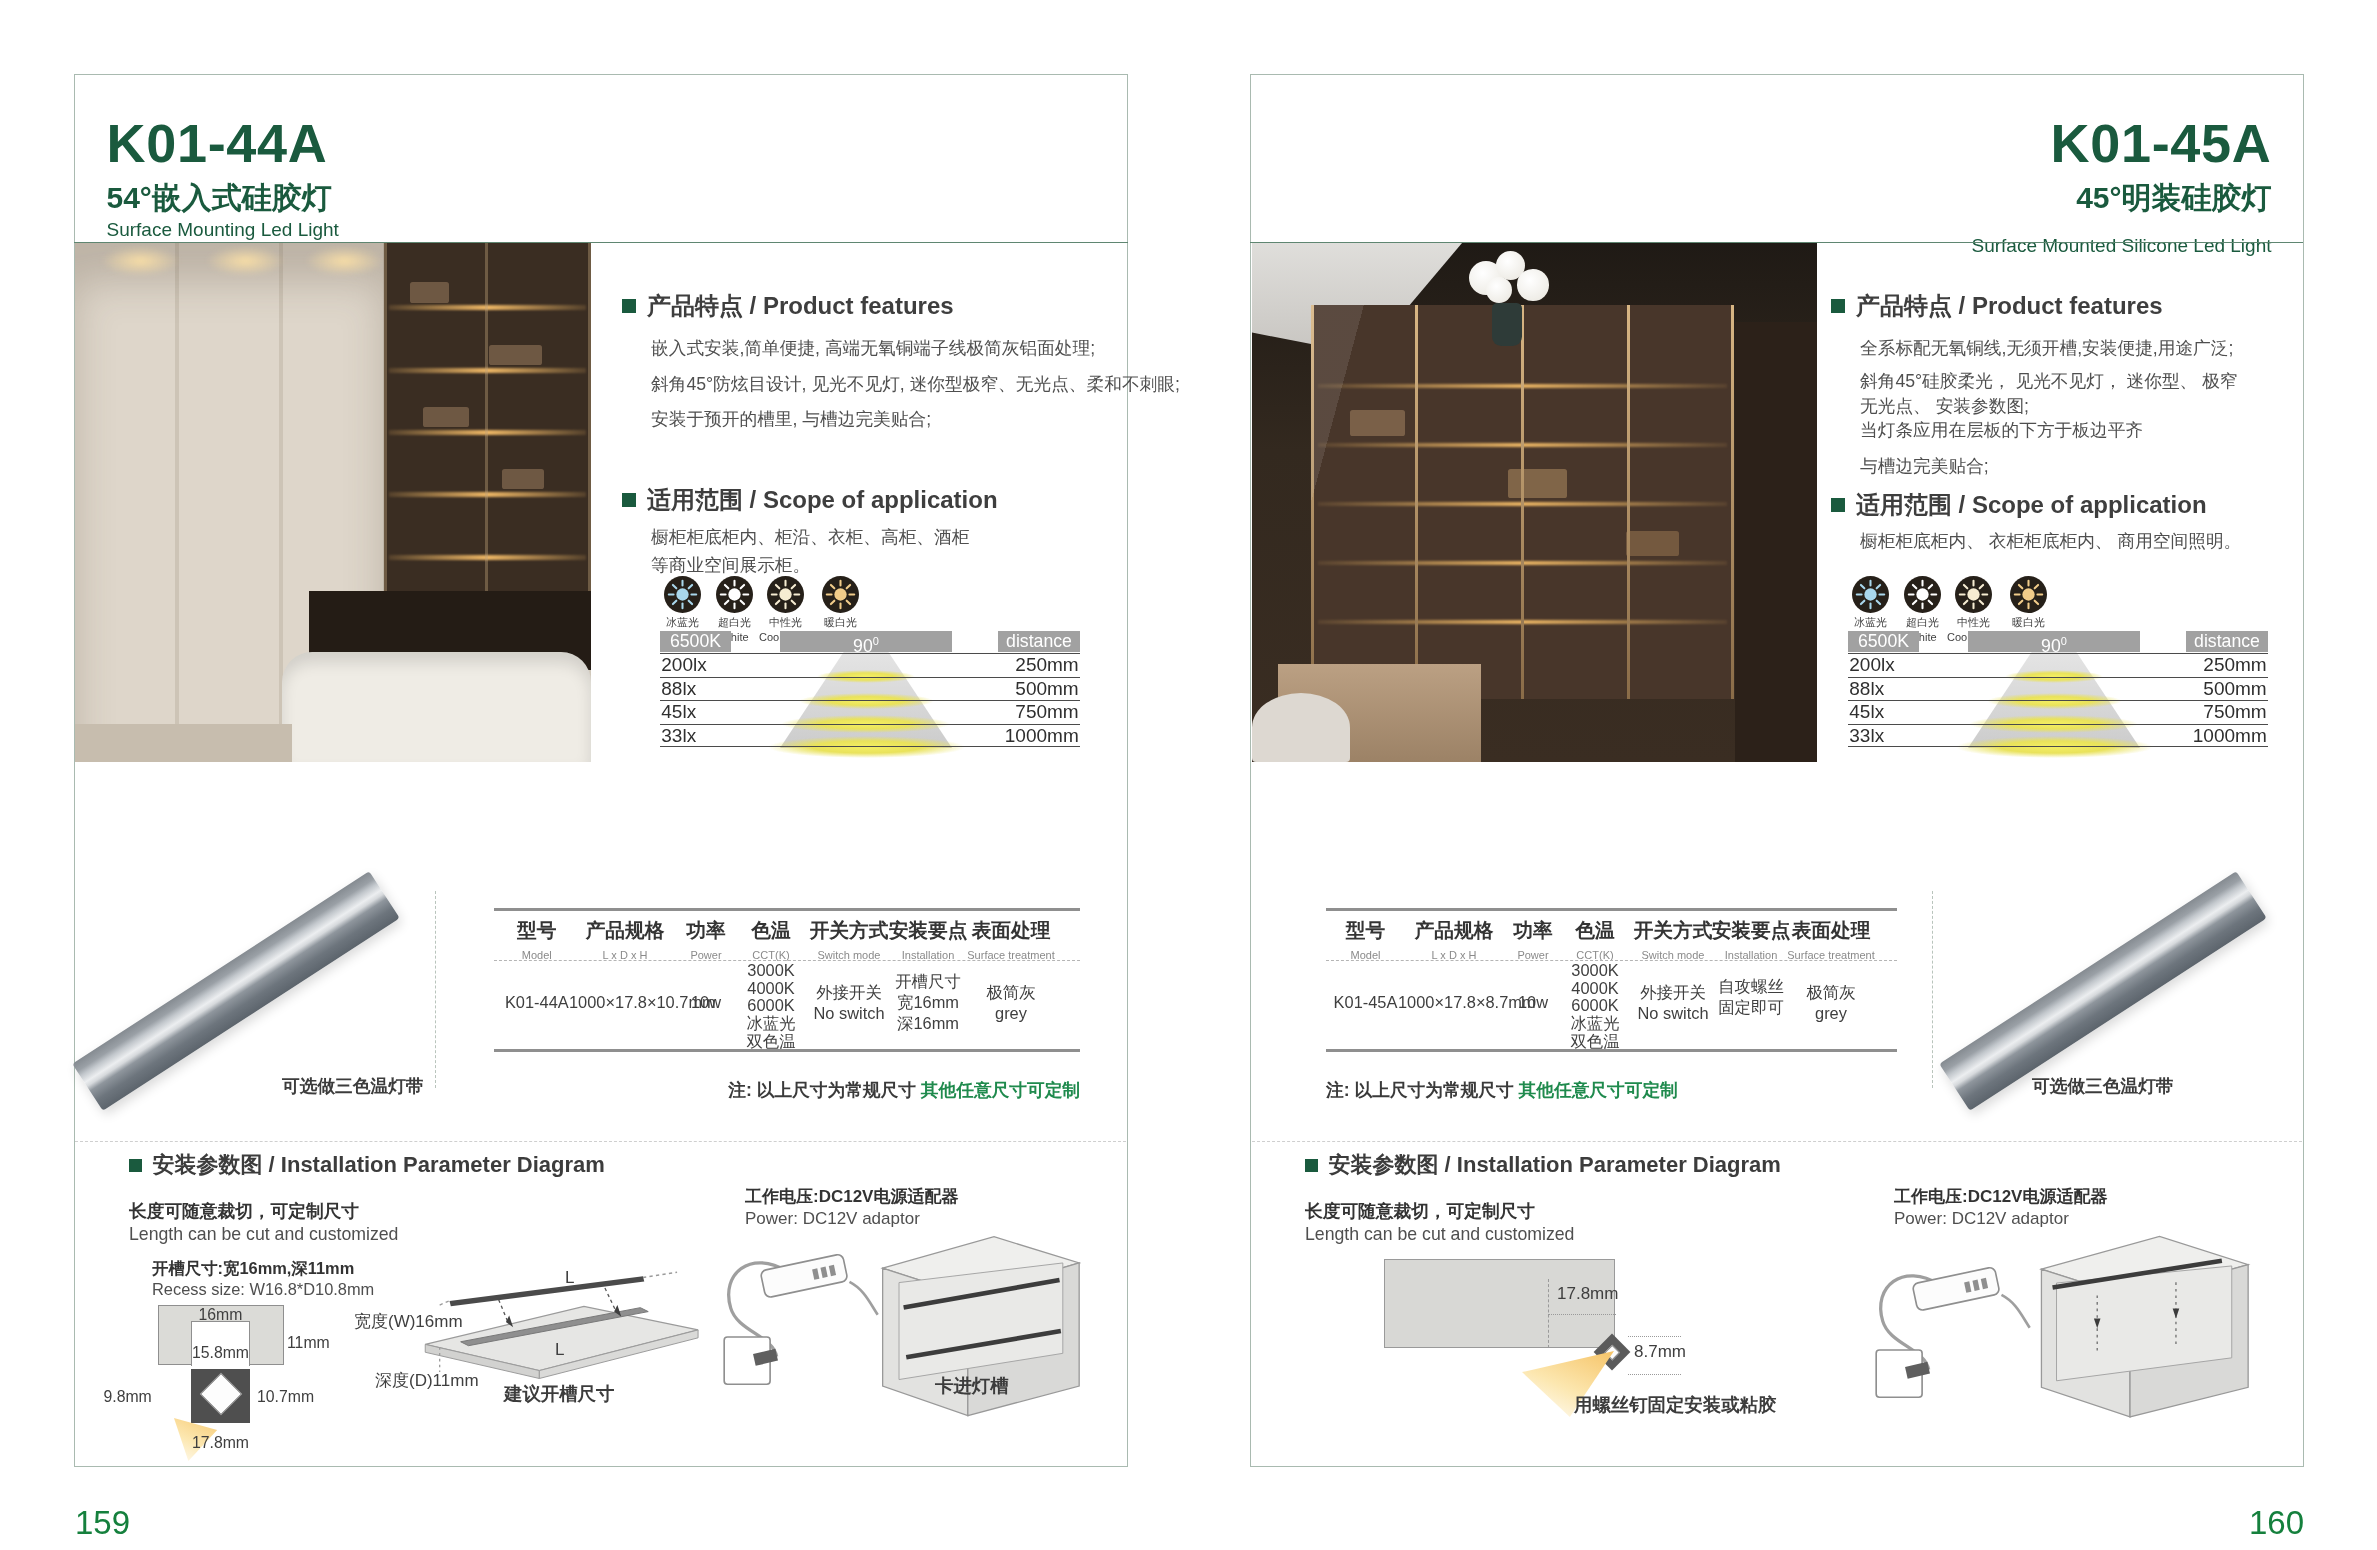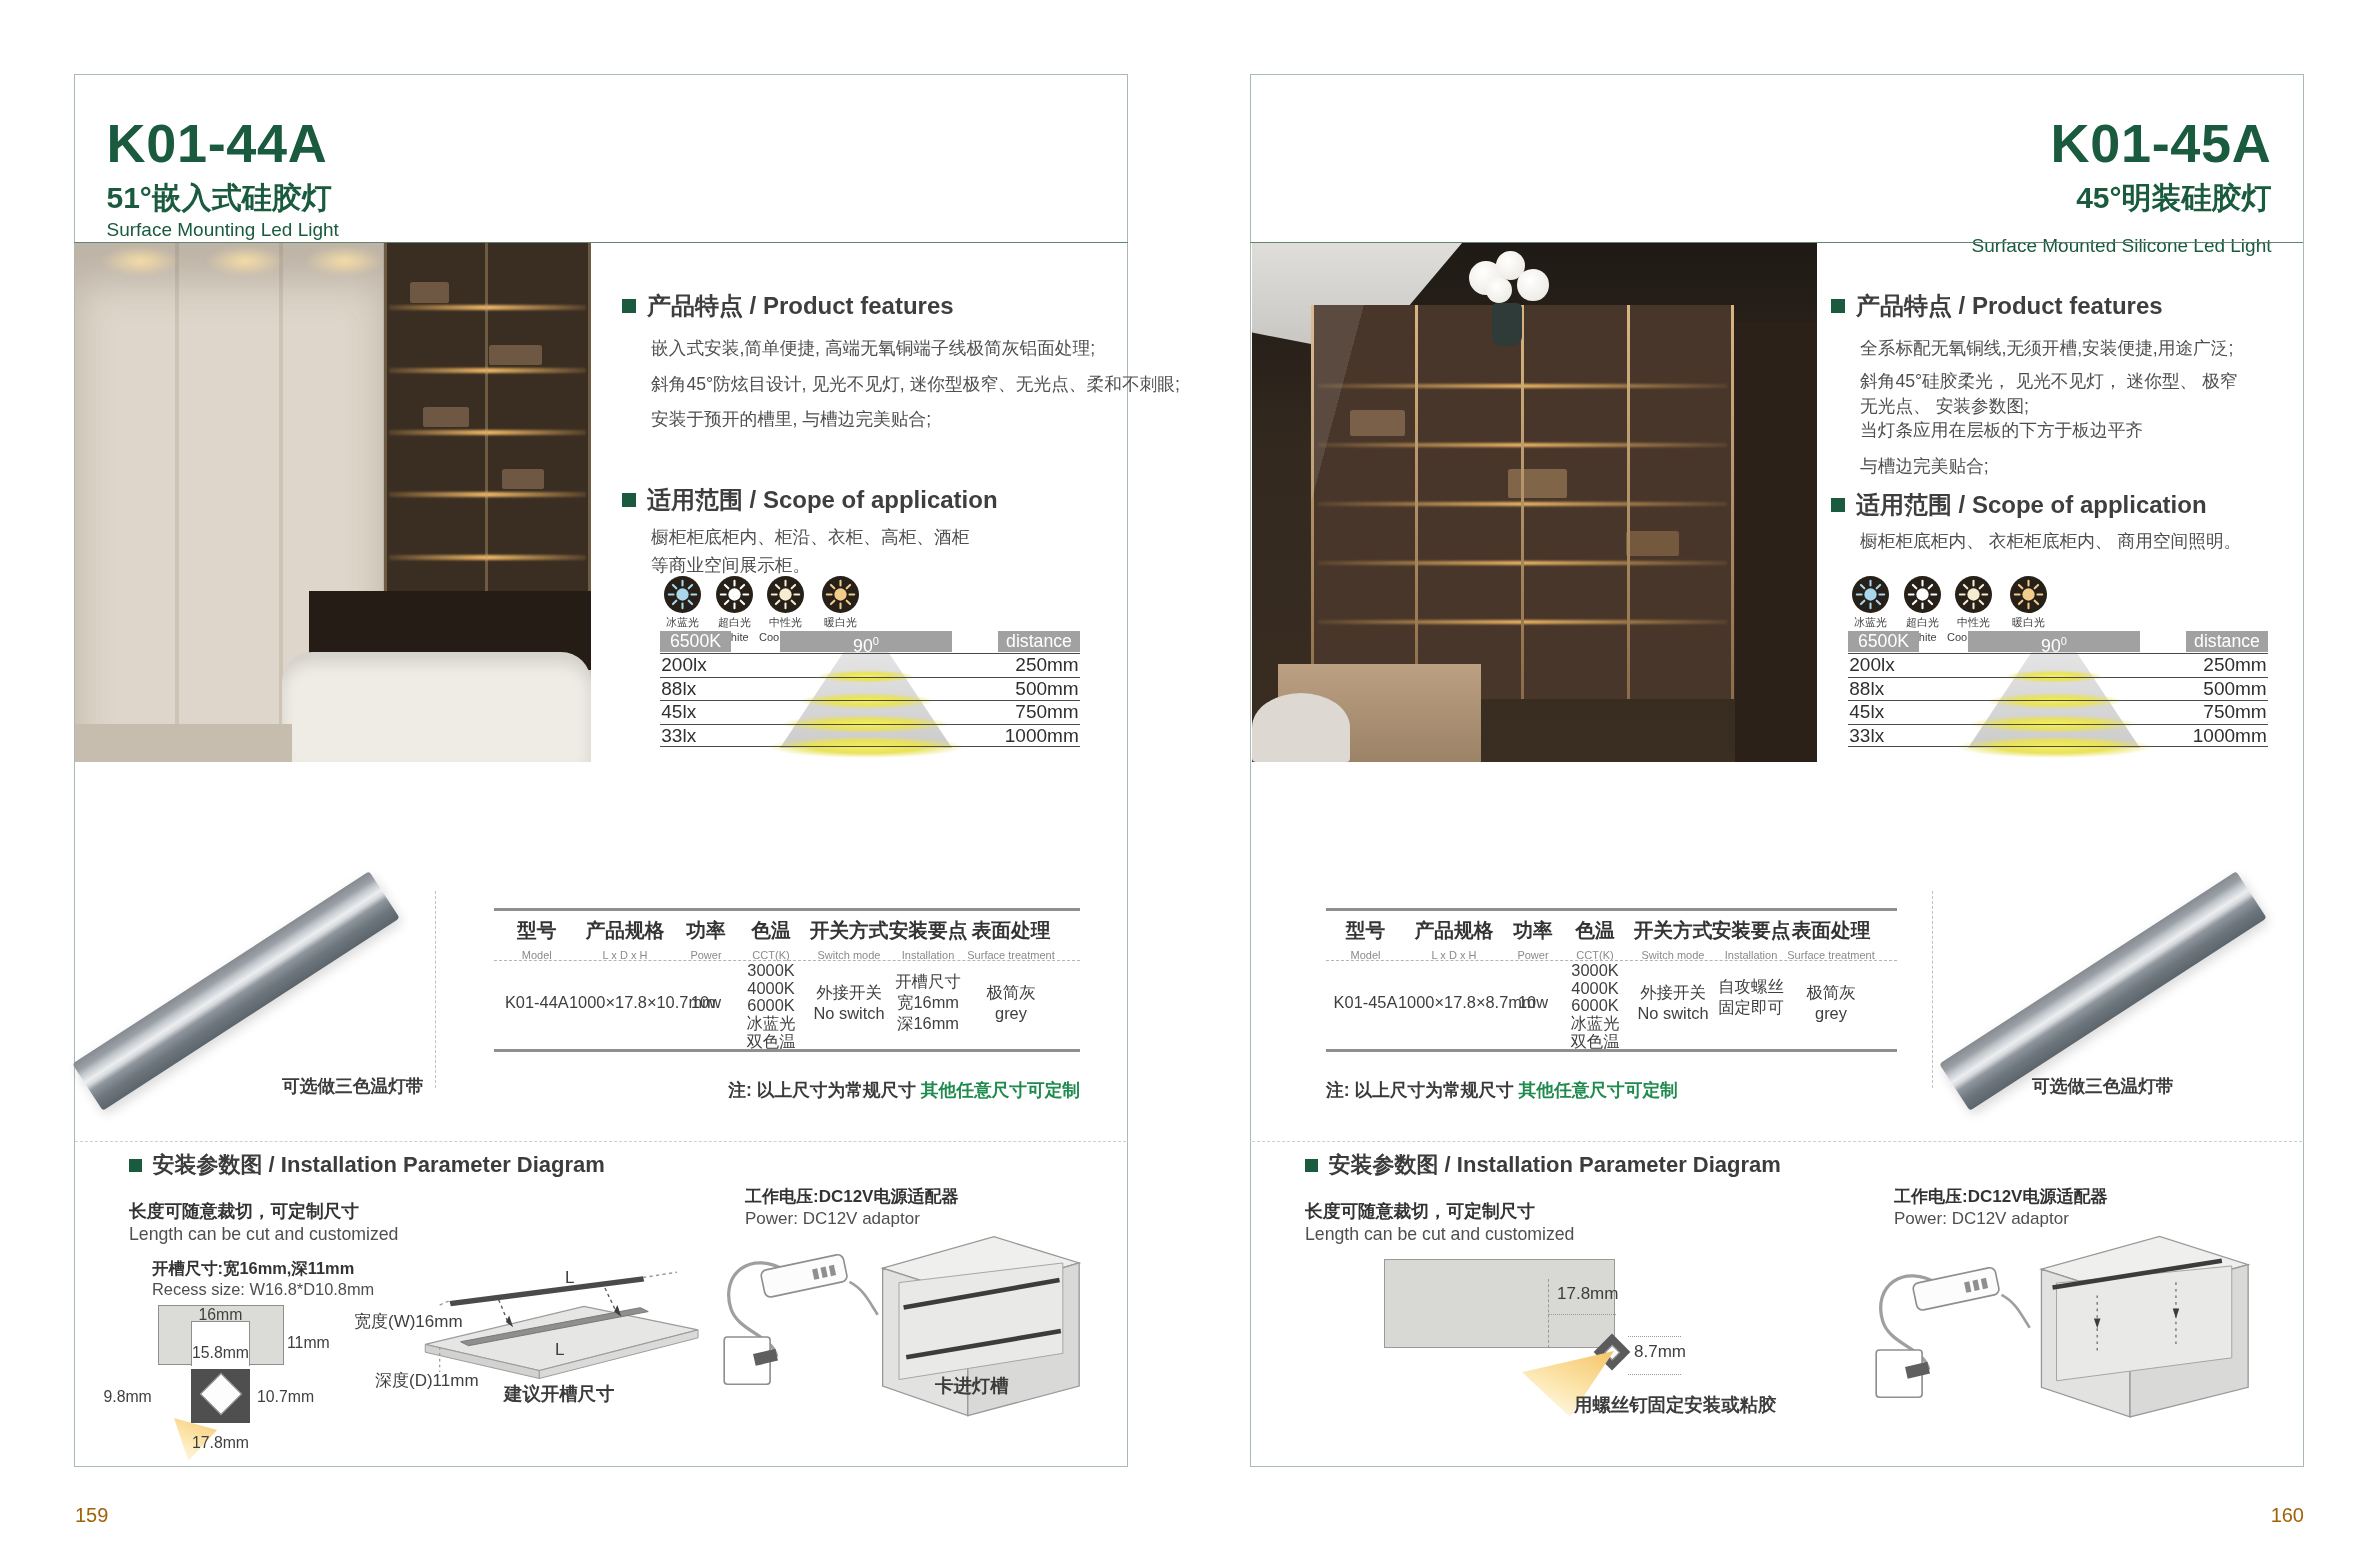--- a/index.html
+++ b/index.html
@@ -62,21 +62,21 @@
   .dim{position:absolute;font-size:15.8px;color:#3f3f3f;white-space:nowrap}
   .dimc{text-align:center}
   .bold-cn{font-weight:bold;color:#333}
   .xboard{position:absolute;background:#dbdbd7;border:1.3px solid #8f8f8f}
   .xnotch{position:absolute;background:#fff;border-left:1.3px solid #8f8f8f;border-top:1.3px solid #8f8f8f;border-right:1.3px solid #8f8f8f}
   .xprofile{position:absolute;background:#4f4f4f}
   .xdiamond{position:absolute;background:#fdfdfd;border:1.3px solid #777;transform:rotate(45deg)}
   .xglow{position:absolute;background:linear-gradient(205deg,#f6c468,#fce7b0 55%,rgba(252,231,176,0));}
   .svgbox{position:absolute}
   .diagcap{position:absolute;font-size:18.4px;font-weight:bold;color:#3c3c3c;white-space:nowrap}
-  .pagenum{position:absolute;font-size:20px;color:#a16207}
+  .pagenum{position:absolute;font-size:33px;color:#15803d}
   
   .ph-l{background:linear-gradient(180deg,#d9d1c5,#cfc7ba)}
   .ph-doors{position:absolute;left:0;top:0;width:309px;height:519px;
     background:repeating-linear-gradient(90deg,#ded6ca 0 100px,#cdc4b6 100px 104px);
     box-shadow:inset 0 39px 39px rgba(90,75,60,.25)}
   .ph-spot{position:absolute;width:79px;height:30px;border-radius:50%;
     background:radial-gradient(closest-side,#f7dda6,rgba(247,221,166,0));filter:blur(2.6px)}
   .ph-cab{position:absolute;right:0;top:0;width:207px;height:420px;background:#3a2d22;overflow:hidden}
   .ph-shelf{position:absolute;left:5.3px;right:5.3px;height:4.6px;
     background:linear-gradient(90deg,rgba(234,180,100,.15),#eab464,rgba(234,180,100,.15));filter:blur(1.3px)}
@@ -103,21 +103,21 @@
   .Lmark{position:absolute;font-size:17px;color:#3f3f3f}
 </style>
 </head>
 <body>
 
 <div id="canvas">
 
   <div class="page" style="left:74px">
     <div class="abs" style="left:31.5px;top:41px">
       <div class="model">K01-44A</div>
-      <div class="sub-cn" style="margin-top:10.5px">51°嵌入式硅胶灯</div>
+      <div class="sub-cn" style="margin-top:10.5px">54°嵌入式硅胶灯</div>
       <div class="sub-en" style="margin-top:5.3px">Surface Mounting Led Light</div>
     </div>
   </div>
   <div class="hr-top" style="left:74px;top:242px;width:1054px"></div>
 
   <div class="photo ph-l" style="left:75px;top:243px;width:516px;height:519px">
     <div class="ph-doors"></div>
     <div class="ph-spot" style="left:26px;top:2.6px"></div>
     <div class="ph-spot" style="left:131px;top:2.6px"></div>
     <div class="ph-spot" style="left:230px;top:2.6px"></div>

